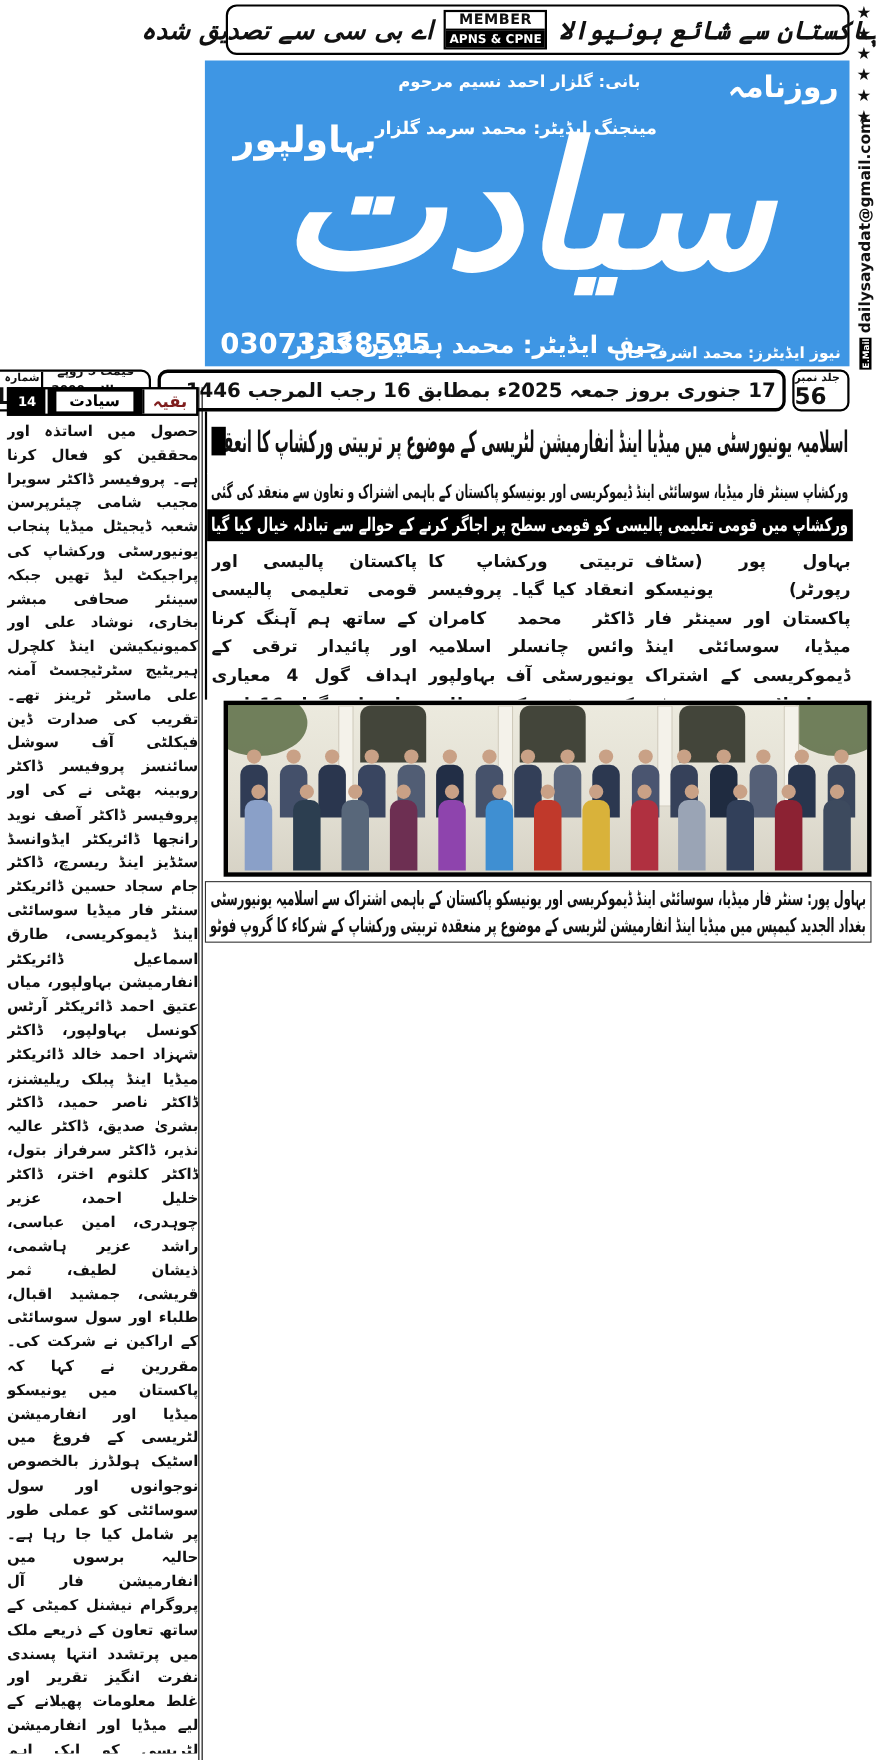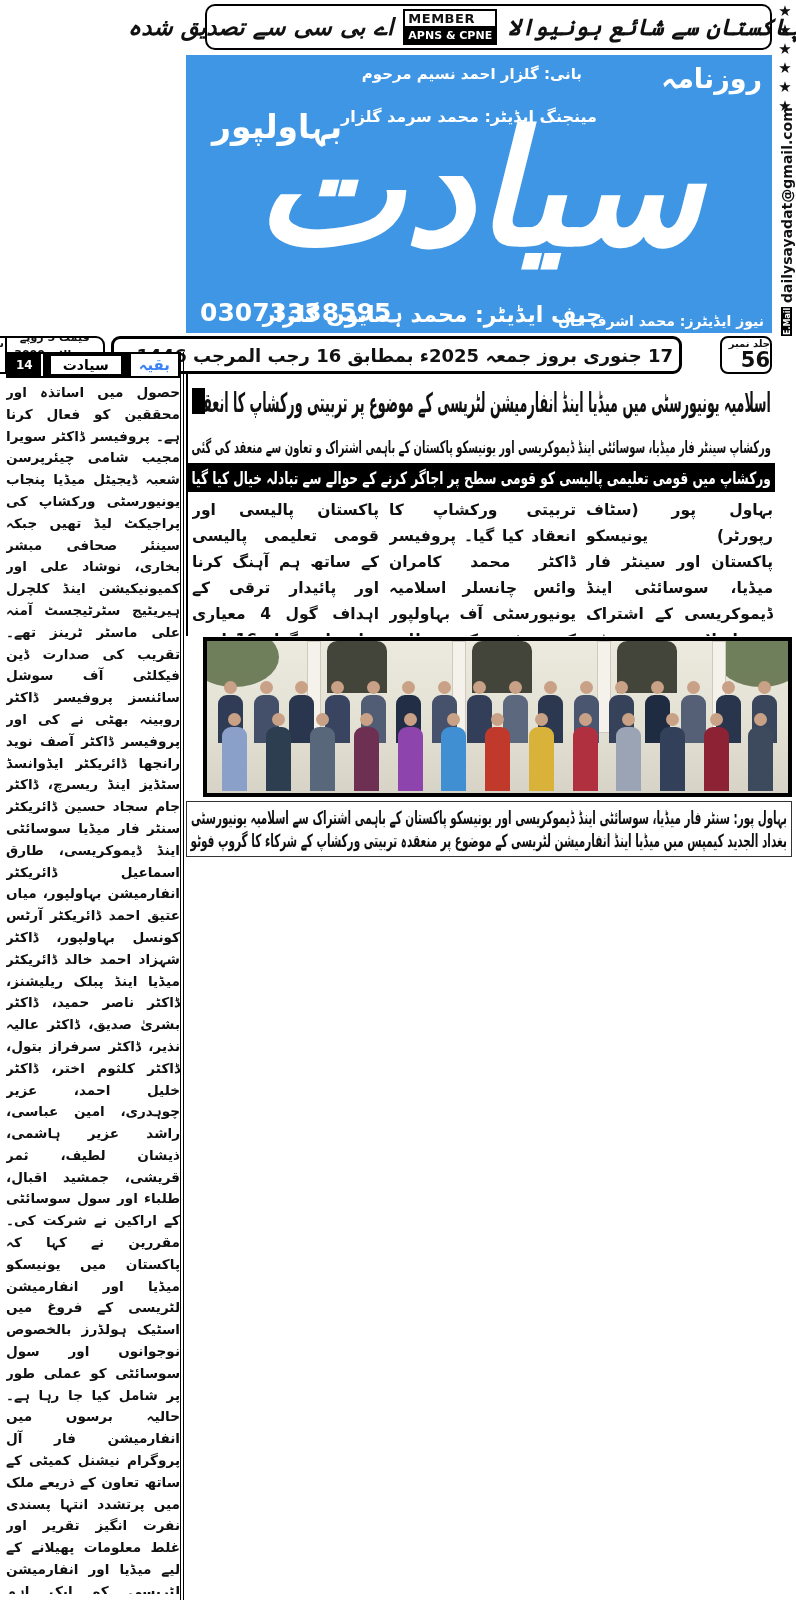--- a/index.html
+++ b/index.html
@@ -19,41 +19,41 @@
     writing-mode:vertical-rl; transform:rotate(180deg);
     display:flex; align-items:center; gap:4px; }
   .edge-email .lbl { font-size:8px; font-weight:bold; background:#000; color:#fff; padding:1px 1px; }
   .edge-email .adr { font-size:14px; font-weight:bold; }
 
   
   .top-strip { left:205px; top:4px; width:567px; height:46px;
     border:2px solid #000; border-radius:10px; background:#fff;
     display:flex; align-items:center; justify-content:center; gap:10px; padding:0 10px; }
   .top-strip .utext { font-size:23px; font-weight:bold; font-style:italic; }
-  .member-badge { border:2px solid #000; text-align:left; line-height:1;
+  .member-badge { border:2px solid #000; text-align:center; line-height:1;
     min-width:92px; direction:ltr; flex:0 0 auto; }
   .member-badge .m1 { font-size:13px; font-weight:bold; padding:1px 3px; border-bottom:2px solid #000; letter-spacing:.5px; }
   .member-badge .m2 { font-size:11px; font-weight:bold; background:#000; color:#fff; padding:2px 3px; }
 
   
   .masthead { left:186px; top:55px; width:586px; height:278px; background:#3e96e4; color:#fff; overflow:hidden; }
   .mh-daily   { position:absolute; top:8px; right:10px; font-size:27px; font-weight:bold; }
   .mh-city    { position:absolute; top:52px; left:26px; font-size:33px; font-weight:bold; }
   .mh-founder { position:absolute; top:10px; right:190px; font-size:15px; font-weight:bold; }
   .mh-managing{ position:absolute; top:52px; right:175px; font-size:16px; font-weight:bold; }
   .mh-title   { position:absolute; top:48px; left:0; width:100%; text-align:center;
     font-size:158px; line-height:1.1; font-weight:bold; font-style:italic; }
   .mh-exec    { position:absolute; top:148px; right:8px; text-align:right; font-size:15px; font-weight:bold; line-height:1.9; }
   .mh-newsed  { position:absolute; bottom:4px; right:8px; font-size:14px; font-weight:bold; }
   .mh-chief   { position:absolute; bottom:6px; right:170px; font-size:22px; font-weight:bold;margin-left:12px; }
   .mh-phone   { position:absolute; bottom:6px; left:14px; font-size:25px; font-weight:bold; direction:ltr;margin-top:12px; }
 
   
   .date-row { left:186px; top:336px; width:586px; height:38px; display:flex; gap:6px; align-items:stretch; }
-  .vol-box { flex:0 0 52px; border:2px solid #000; border-radius:8px; text-align:right; overflow:hidden;margin-left:32px; }
+  .vol-box { flex:0 0 52px; border:2px solid #000; border-radius:8px; text-align:left; overflow:hidden; }
   .vol-box .lab { font-size:10px; font-weight:bold; line-height:1.2; }
   .vol-box .num { font-size:21px; font-weight:bold; line-height:1; }
   .date-box { flex:1 1 auto; border:3px solid #000; border-radius:9px;
     display:flex; align-items:center; justify-content:center; font-size:18px; font-weight:bold; padding:0 6px; }
   .price-issue { flex:0 0 160px; border:2px solid #000; border-radius:9px; display:flex; overflow:hidden; }
   .price-cell { flex:1 1 auto; text-align:center; font-size:11px; font-weight:bold;
     display:flex; flex-direction:column; justify-content:center; border-left:2px solid #000; line-height:1.5; }
   .issue-cell { flex:0 0 58px; text-align:center; }
   .issue-cell .lab { font-size:10px; font-weight:bold; line-height:1.2; }
   .issue-cell .num { font-size:21px; font-weight:bold; line-height:1; }
@@ -88,21 +88,21 @@
 
   
   .caption-box { left:186px; top:801px; width:606px; height:56px; border:1px solid #333;
     display:flex; flex-direction:column; align-items:center; justify-content:center; gap:2px; background:#fff; }
   .caption-line { font-size:18px; font-weight:bold; }
 
   
   .left-col { left:0; top:352px; width:182px; height:1248px; border-left:none; padding:0 2px 0 6px; }
   .left-col-rule { left:180px; top:352px; width:4px; height:1248px; border-left:1px solid #000; border-right:1px solid #000; }
   .cont-bar { display:flex; align-items:stretch; height:26px; border:2px solid #000; background:#000; color:#fff; }
-  .cont-bar .baqia { background:#fff; color:#3b82f6; font-size:15px; font-weight:bold;
+  .cont-bar .baqia { background:#fff; color:#7f1d1d; font-size:15px; font-weight:bold;
     display:flex; align-items:center; justify-content:center; padding:0 8px; border-left:2px solid #000; }
   .cont-bar .paper { background:#fff; color:#000; font-size:14px; font-weight:bold; margin:2px 8px;
     display:flex; align-items:center; justify-content:center; flex:1 1 auto; }
   .cont-bar .pg { font-size:12px; font-weight:bold; display:flex; align-items:center; justify-content:center;
     padding:0 8px; border-right:2px solid #fff; }
   .cont-body { margin-top:4px; height:1212px; overflow:hidden;
     font-size:13.6px; line-height:21.8px; font-weight:bold; text-align:justify; }
 </style>
 </head>
 <body>

